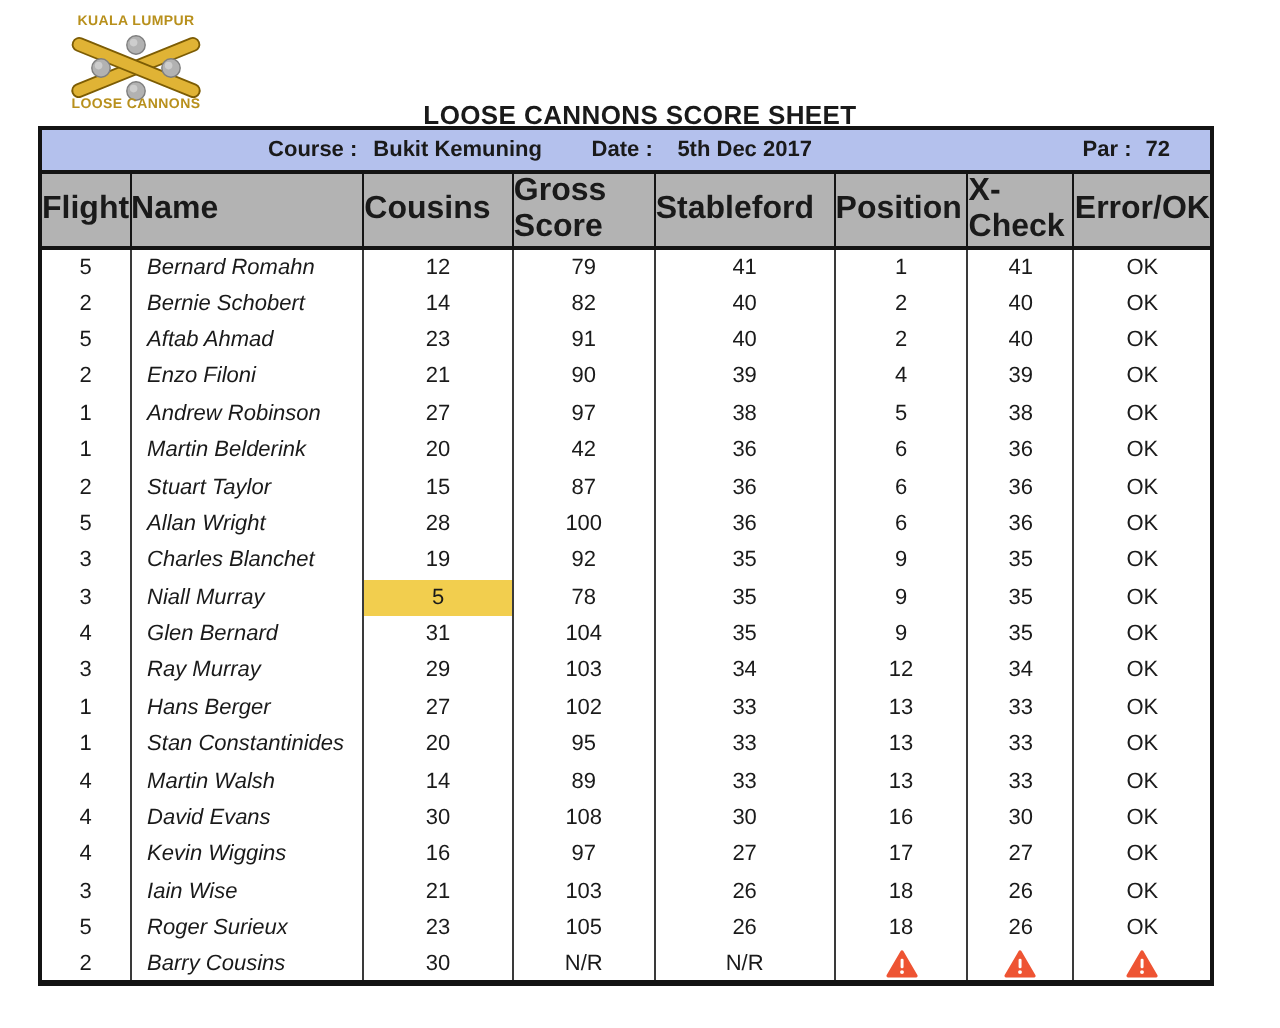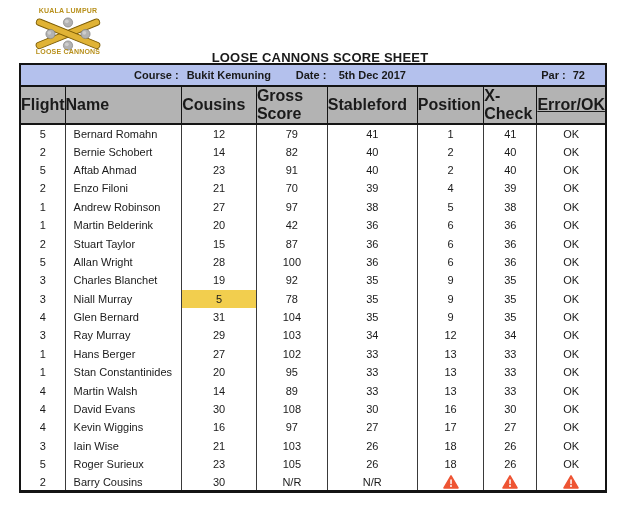--- a/index.html
+++ b/index.html
@@ -31,26 +31,26 @@
   td.course-value{padding:0 1px 0 5px;}
   .flex-between{display:flex;justify-content:space-between;align-items:center;}
   td.date-value{text-align:center;}
   td.par-cell{padding-right:20px;}
   .flex-end{display:flex;justify-content:flex-end;align-items:center;gap:7px;}
 
   
   tr.col-head th{background:var(--header-gray);height:19px;font-size:16px;font-weight:bold;
     border:1px solid var(--line-dark);border-bottom-width:2px;text-align:left;vertical-align:middle;}
   th.no-r{border-right:none;}
-  th.no-l{border-left:none;text-decoration:underline;}
+  th.no-l{border-left:none;}
 
   
   tbody td{height:18.4px;font-size:11px;text-align:center;vertical-align:middle;
     border-left:1px solid var(--line-grid);border-right:1px solid var(--line-grid);padding:0;}
-  tbody td.name{text-align:left;padding-left:8px;}
+  tbody td.name{text-align:left;padding-left:8px;font-style:italic;}
   tbody td.hl{background:var(--hl-yellow);}
   .warning-icon{display:inline-block;vertical-align:middle;}
 </style>
 </head>
 <body>
 
 <div class="page">
 
   <svg class="logo" viewBox="0 0 80 52">
     <text x="40" y="9.5" text-anchor="middle" font-size="7" font-weight="bold" fill="#b8901c" font-family="Liberation Sans, sans-serif" letter-spacing="0.2">KUALA LUMPUR</text>
@@ -148,21 +148,21 @@
       <td>91</td>
       <td>40</td>
       <td>2</td>
       <td>40</td>
       <td>OK</td>
     </tr>
         <tr>
       <td>2</td>
       <td class="name">Enzo Filoni</td>
       <td>21</td>
-      <td>70</td>
+      <td>90</td>
       <td>39</td>
       <td>4</td>
       <td>39</td>
       <td>OK</td>
     </tr>
         <tr>
       <td>1</td>
       <td class="name">Andrew Robinson</td>
       <td>27</td>
       <td>97</td>

